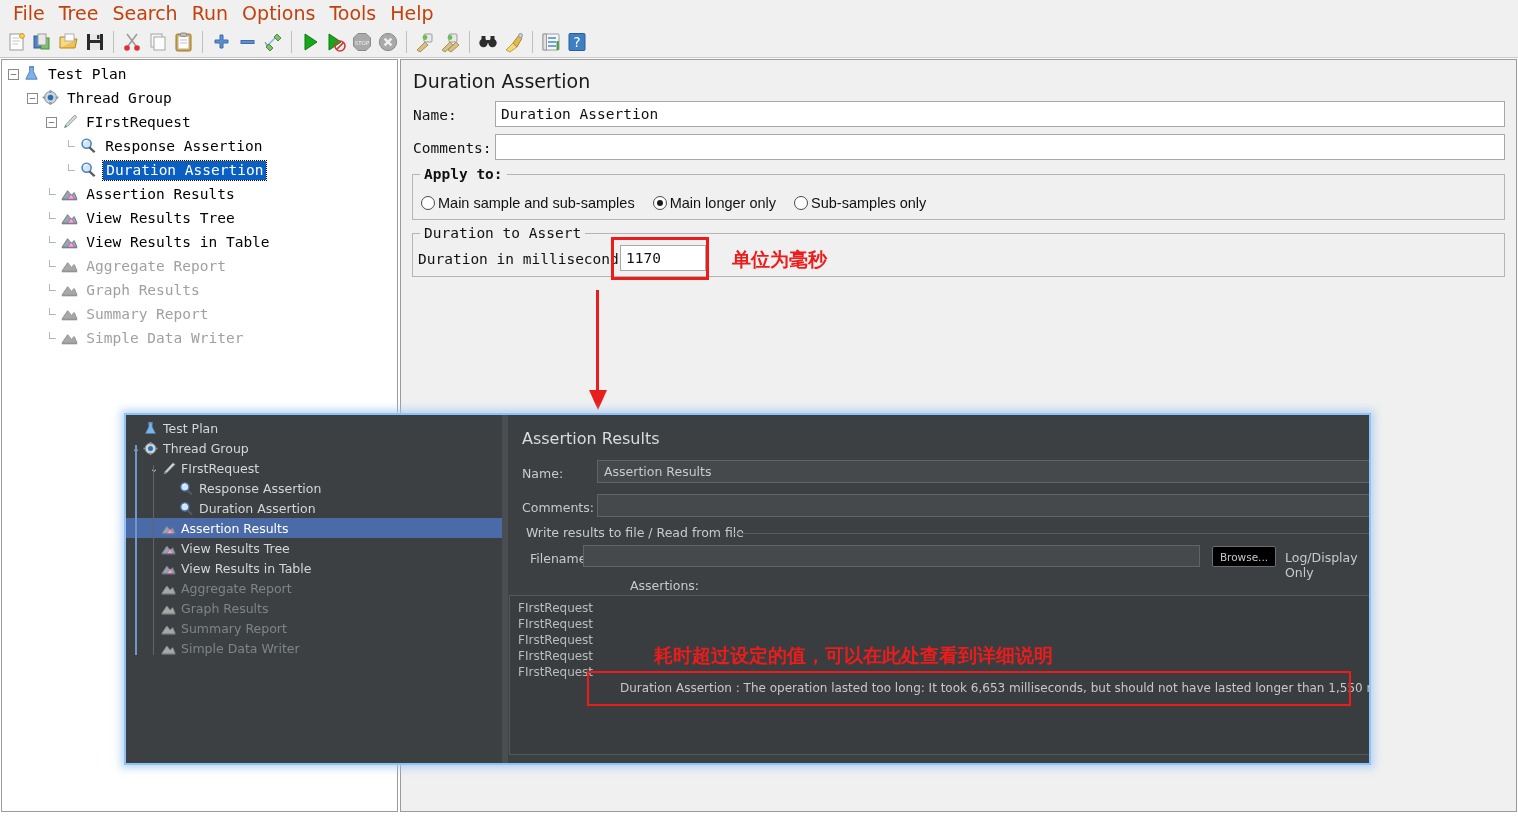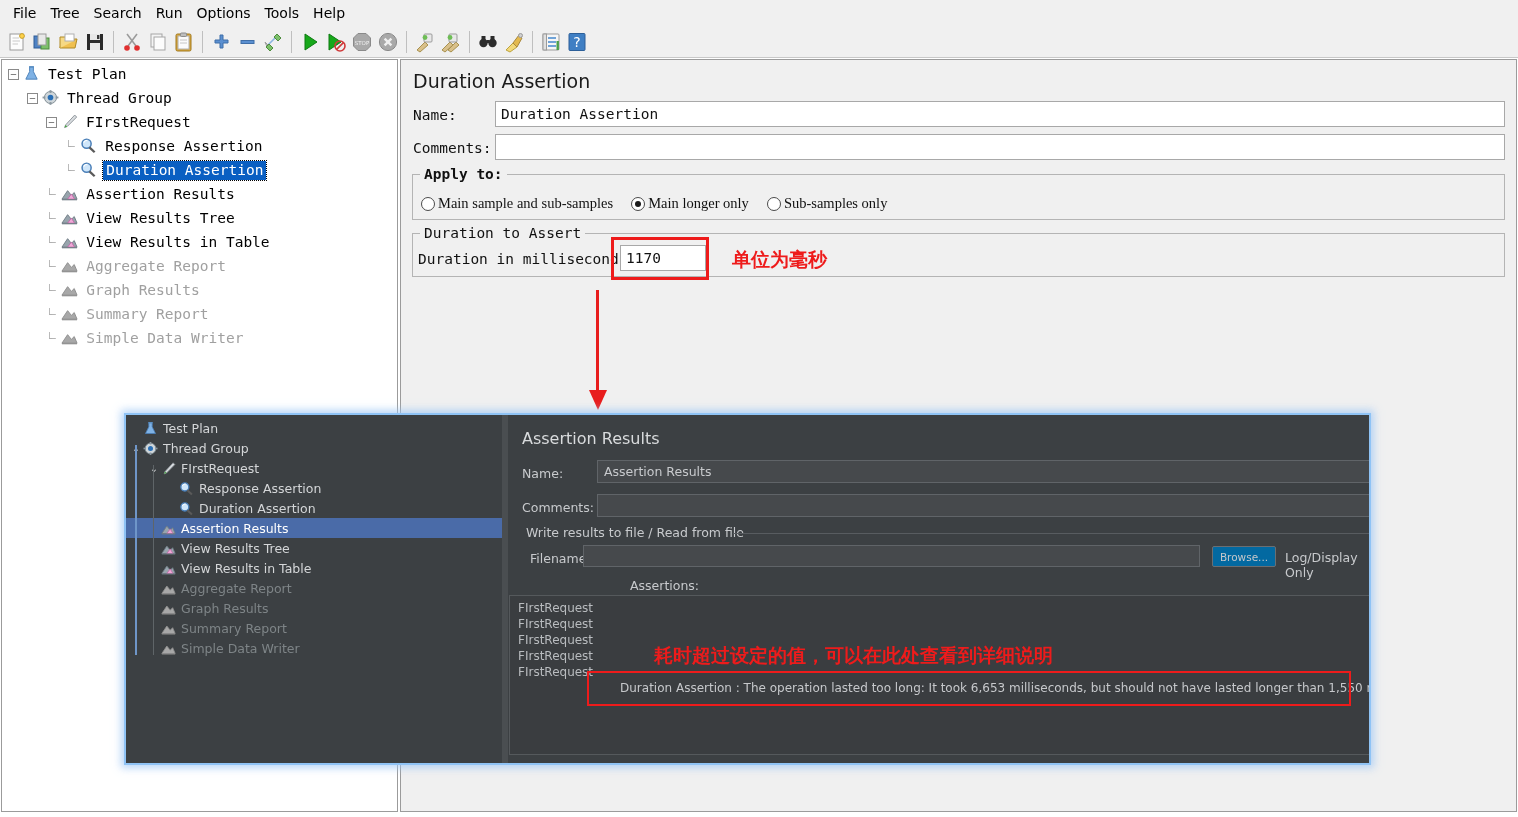--- a/index.html
+++ b/index.html
@@ -10,21 +10,21 @@
     font-family:"DejaVu Sans", sans-serif;
     font-size:13px; color:#000;
   }
 
   
   #menubar {
     position:absolute; left:0; top:0; width:1518px; height:26px;
     background:#f0f0f0; display:flex; align-items:center; padding-left:6px;
   }
   .menu-item {
-    font-family:"DejaVu Sans", sans-serif; font-size:14px; color:#000000;
+    font-family:"DejaVu Sans", sans-serif; font-size:19px; color:#c2410c;
     padding:2px 7px; cursor:default; white-space:nowrap;
   }
 
   
   #toolbar {
     position:absolute; left:0; top:26px; width:1518px; height:32px;
     background:#f0f0f0; border-bottom:1px solid #c8c8c8;
     display:flex; align-items:center; padding-left:4px;
   }
   .tb-btn {
@@ -97,21 +97,21 @@
   .radio-row { position:absolute; display:flex; align-items:center; }
   .radio {
     width:14px; height:14px; border-radius:50%; border:1.6px solid #4a4a4a;
     background:#fff; margin-right:3px; flex:none; position:relative;
   }
   .radio.checked::after {
     content:""; position:absolute; left:3px; top:3px; width:6px; height:6px;
     border-radius:50%; background:#1a1a1a;
   }
   .radio-label {
-    font-family:Liberation Serif, serif; font-size:14.5px; color:#111;
+    font-family:Liberation Sans, sans-serif; font-size:14.5px; color:#111;
     margin-right:18px; white-space:nowrap;
   }
 
   
   .red-box { position:absolute; border:3px solid #ee1b1b; }
   .cn-note {
     position:absolute; color:#ee1b1b; font-weight:bold;
     font-family:"DejaVu Sans", sans-serif; font-size:19px; white-space:nowrap;
   }
   .arrow-shaft { position:absolute; background:#e81d1d; width:3px; }
@@ -162,21 +162,21 @@
     position:absolute; font-family:"DejaVu Sans", sans-serif;
     font-size:12.5px; color:#c8cacd;
   }
   .d-input {
     position:absolute; background:#46494c; border:1px solid #606468;
     font-family:"DejaVu Sans", sans-serif; font-size:12.5px; color:#c8cacd;
     padding:2px 6px; display:flex; align-items:center;
   }
   .d-groupline { position:absolute; background:#585c60; height:1px; }
   .d-btn {
-    position:absolute; background:#0369a1; border:1px solid #6a6e72;
+    position:absolute; background:#000000; border:1px solid #6a6e72;
     font-family:"DejaVu Sans", sans-serif; font-size:10.5px; color:#c5c7ca;
     display:flex; align-items:center; justify-content:center; border-radius:2px;
   }
   .d-listbox {
     position:absolute; background:#3a3d40; border:1px solid #55595c;
     overflow:hidden;
   }
   .d-listrow {
     font-family:"DejaVu Sans", sans-serif; font-size:12px; color:#b9bcbf;
     padding-left:8px; height:16px; line-height:16px; white-space:nowrap;

